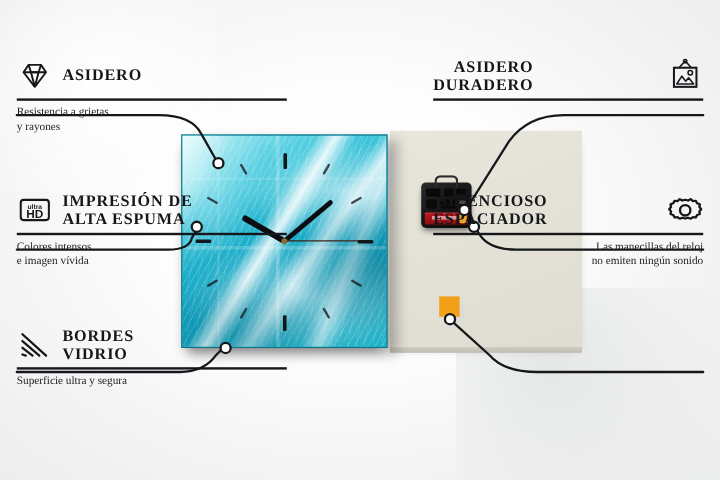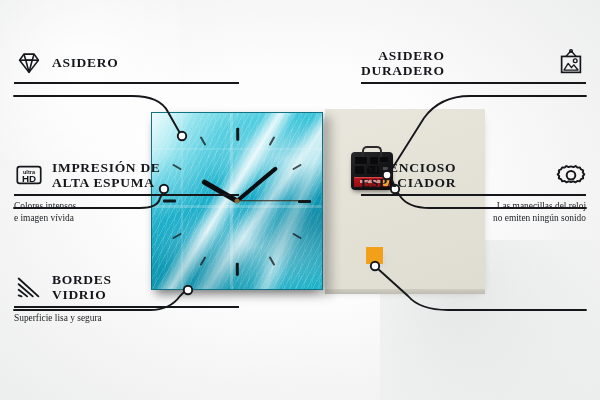--- a/index.html
+++ b/index.html
@@ -227,20 +227,22 @@
           <path d="M10.5 6.5 L12.6 13 L16 26"></path>
           <path d="M21.5 6.5 L19.4 13 L16 26"></path>
           <path d="M12.6 13 L19.4 13"></path>
         </g>
       </svg>
       <div class="titles">
         <div class="t1">ASIDERO</div>
       </div>
     </div>
     <div class="rule"></div>
+    <div class="desc">Resistencia a grietas
+y rayones</div>
   </div>
 
   <div class="feat left" id="f-impresion">
     <div class="head">
       <svg class="icon" viewBox="0 0 32 32">
         <rect x="3.5" y="7" width="25" height="18" rx="2.5" fill="none" stroke="#15171b" stroke-width="1.8"></rect>
         <text x="16" y="15" text-anchor="middle" font-family="Liberation Sans, sans-serif" font-size="6" font-weight="bold" fill="#15171b">ultra</text>
         <text x="16" y="23.3" text-anchor="middle" font-family="Liberation Sans, sans-serif" font-size="10.5" font-weight="bold" fill="#15171b">HD</text>
       </svg>
       <div class="titles">
@@ -262,21 +264,21 @@
           <path d="M5 19 L14 26"></path>
           <path d="M5 25 L8 26"></path>
         </g>
       </svg>
       <div class="titles">
         <div class="t1">BORDES</div>
         <div class="t2">VIDRIO</div>
       </div>
     </div>
     <div class="rule"></div>
-    <div class="desc">Superficie lisa y segura</div>
+    <div class="desc">Superficie ultra y segura</div>
   </div>
 
   <div class="feat right" id="f-asidero">
     <div class="head">
       <div class="titles">
         <div class="t1">ASIDERO</div>
         <div class="t2">DURADERO</div>
       </div>
       <svg class="icon" viewBox="0 0 32 32">
         <path d="M16 3 L10.5 9" fill="none" stroke="#15171b" stroke-width="1.5"></path>

